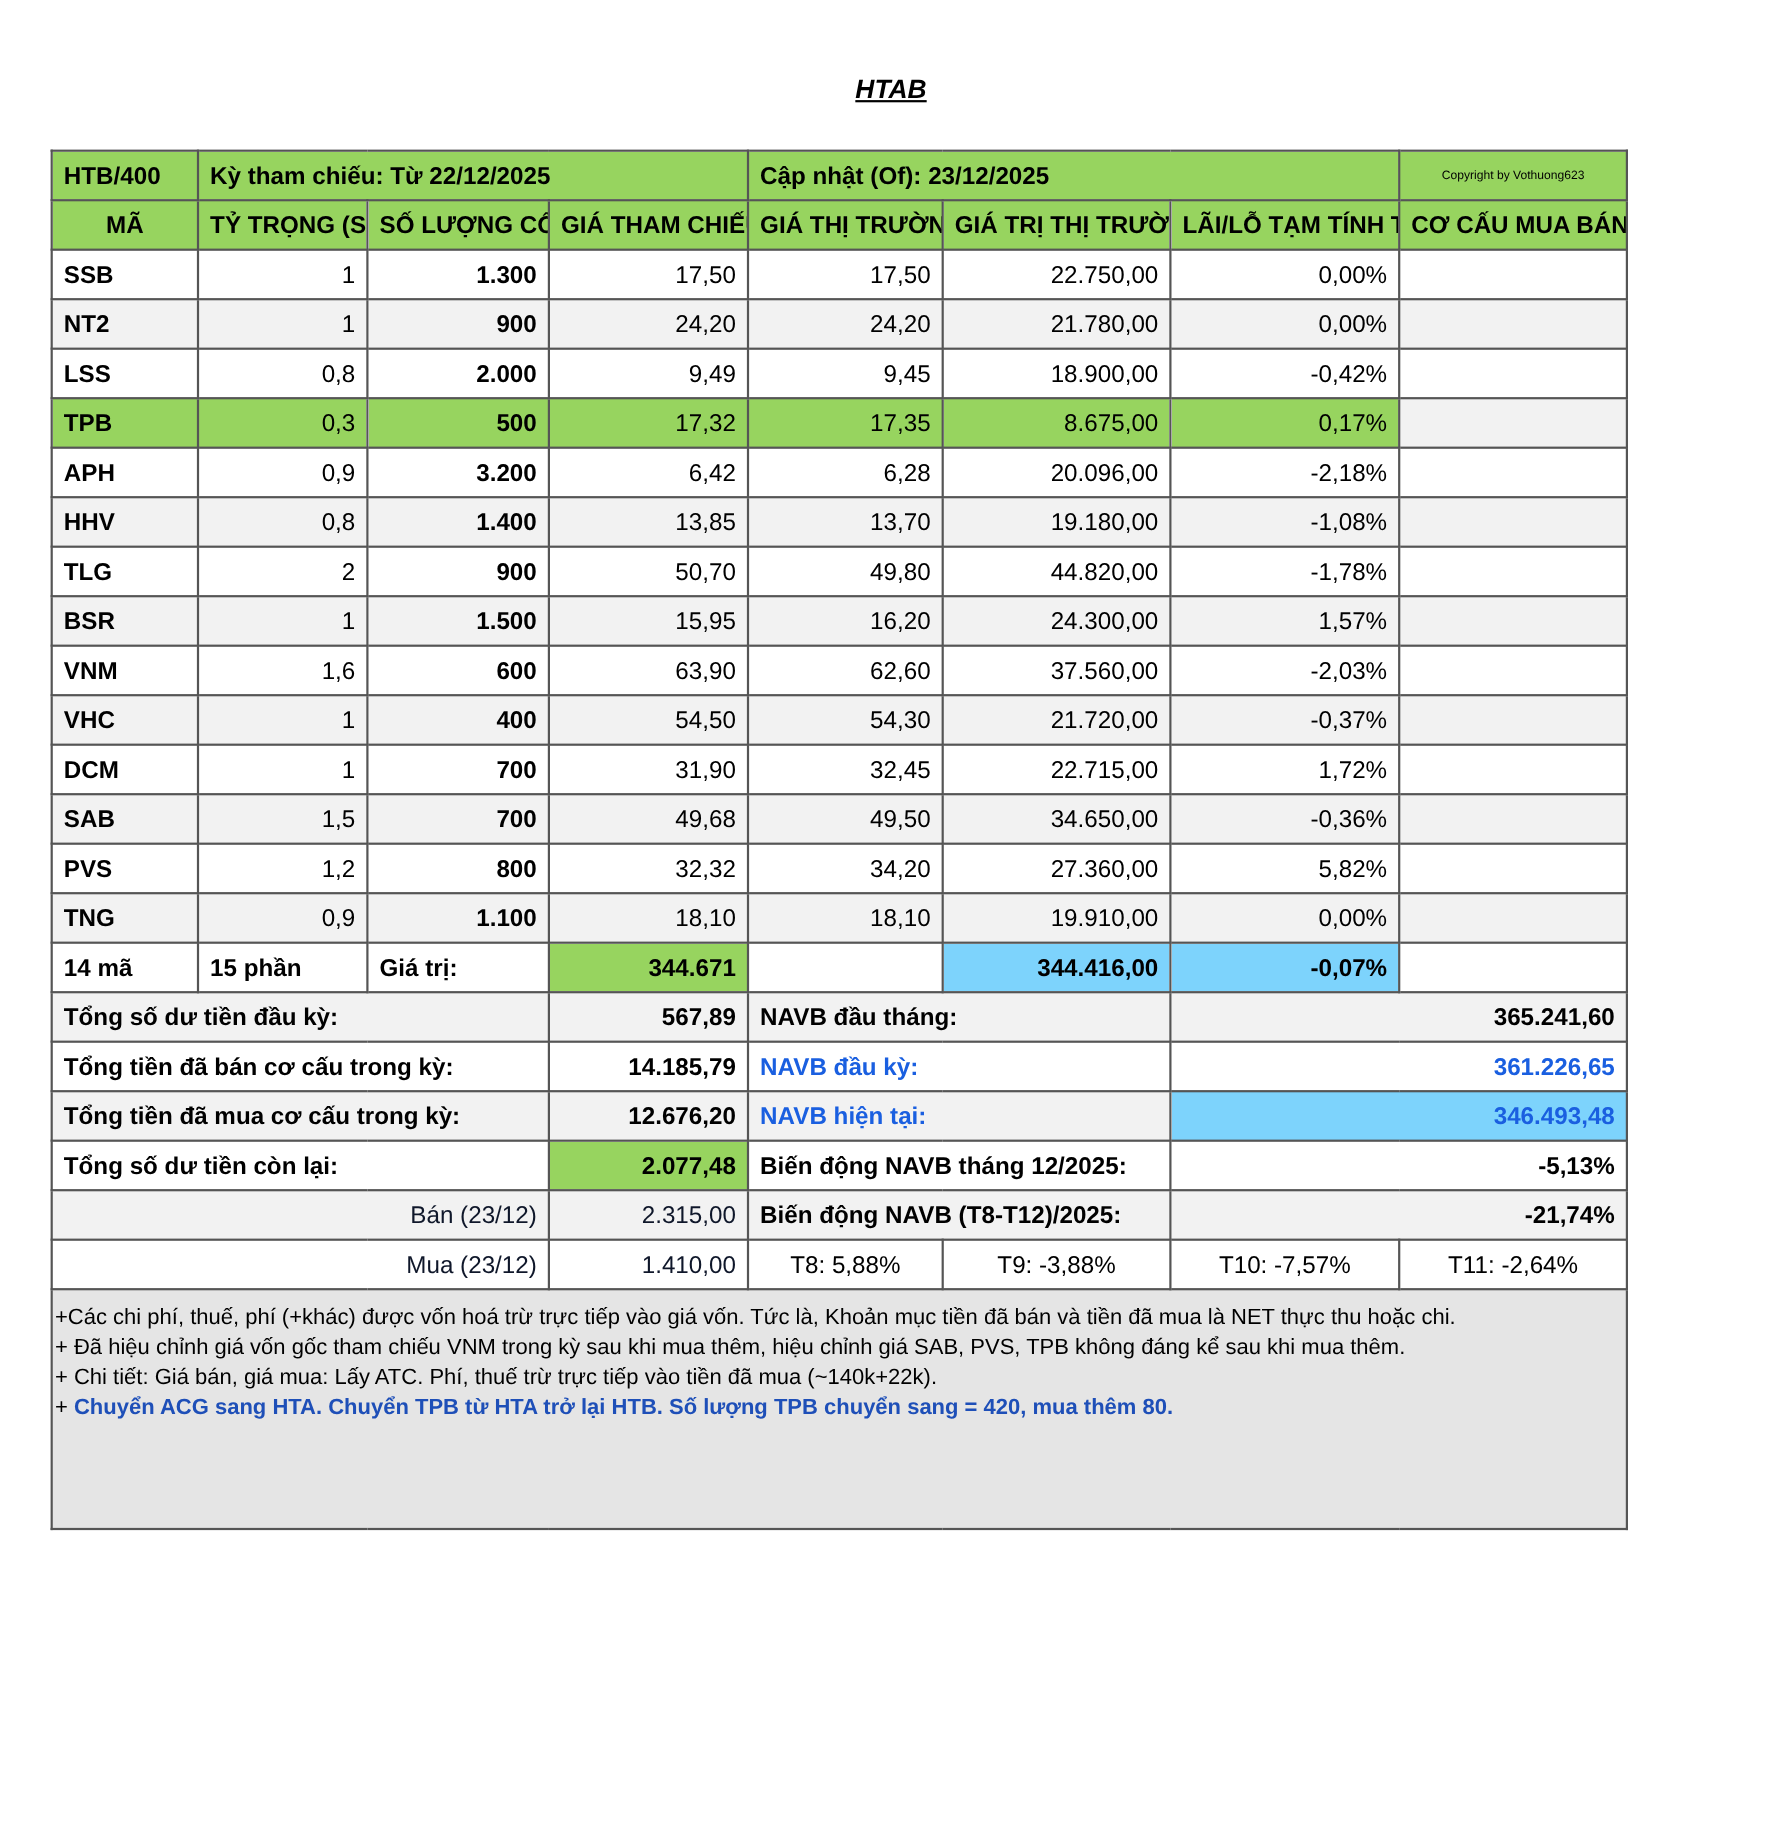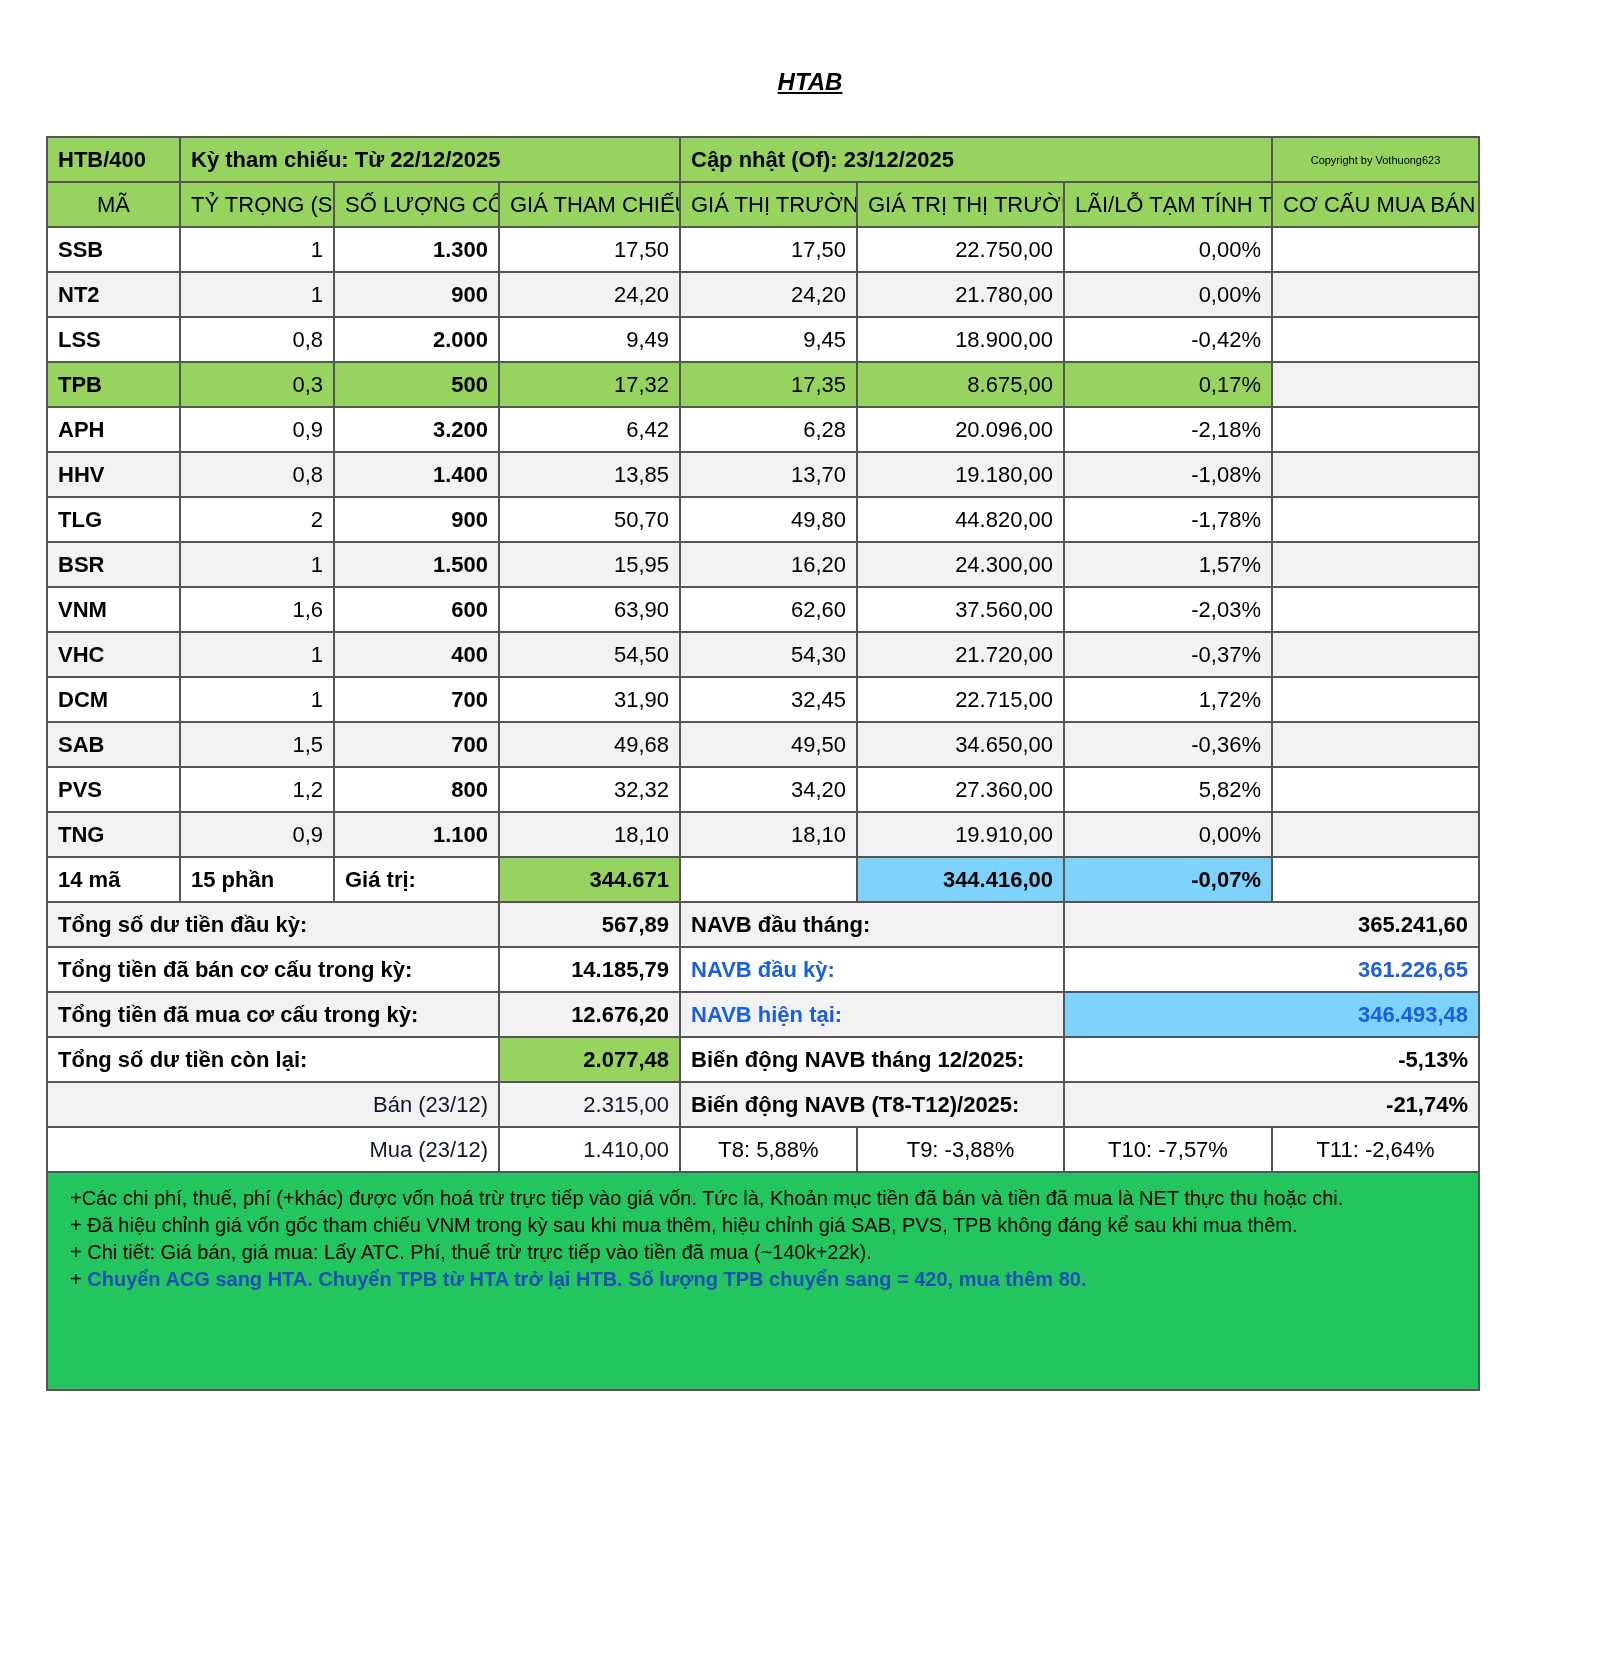--- a/index.html
+++ b/index.html
@@ -7,26 +7,26 @@
     .title { position: absolute; top: 68px; left: 0; width: 1620px; text-align: center; font-size: 24px; font-weight: bold; font-style: italic; text-decoration: underline; }
     table.main { position: absolute; top: 136px; left: 46px; width: 1316px; border-collapse: collapse; table-layout: fixed; border: 2px solid #c2410c; }
     table.main td { border: 2px solid #555; padding: 0 10px; font-size: 22px; height: 43px; overflow: hidden; white-space: nowrap; }
     .g { background: #97d45f; }
     .gd { background: #7dd3fc; }
     .alt { background: #f2f2f2; }
     .w { background: #ffffff; }
     .b { font-weight: bold; }
     .r { text-align: right; }
     .c { text-align: center; }
-    .hdr td { height: 66px; text-align: center; font-weight: normal; font-size: 20px; line-height: 24px; white-space: normal; }
+    .hdr td { height: 66px; text-align: center; font-weight: bold; font-size: 20px; line-height: 24px; white-space: normal; }
     .top td { height: 44px; font-weight: bold; font-size: 22px; }
     .copyright { font-size: 11px !important; font-weight: normal !important; text-align: center; }
     .blue { color: #1a5fe0; }
     .red { color: #0f172a; text-align: right; }
-    .notes { background: #22c55e; height: 192px !important; vertical-align: top; padding: 12px 22px !important; white-space: normal !important; font-size: 20px !important; line-height: 27px; }
+    .notes { background: #e5e5e5; height: 192px !important; vertical-align: top; padding: 12px 2px !important; white-space: normal !important; font-size: 20px !important; line-height: 27px; }
     .notes div { white-space: nowrap; }
     .note-blue { color: #1e4fb8; font-weight: bold; }
   </style>
 </head>
 <body>
 
 <div class="title">HTAB</div>
 
 <table class="main">
   <colgroup>

